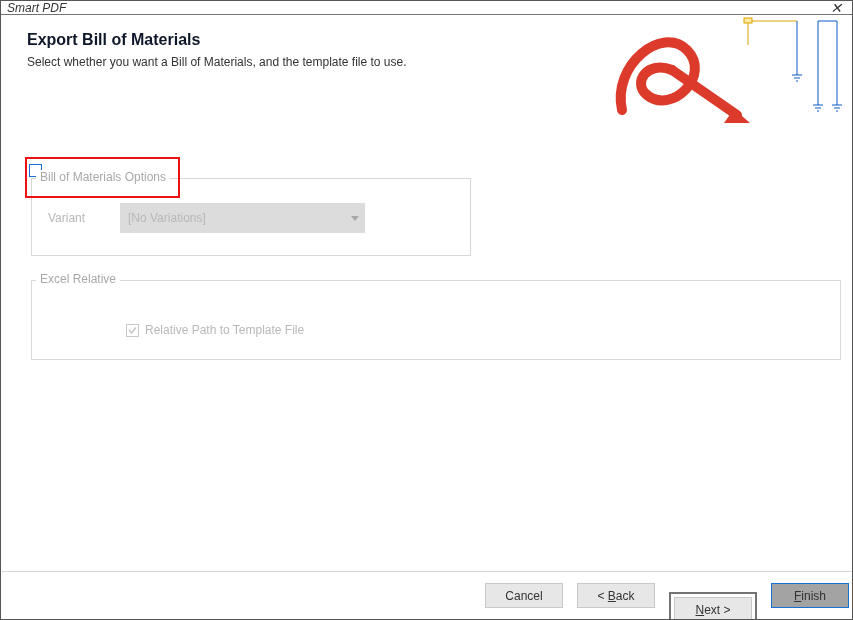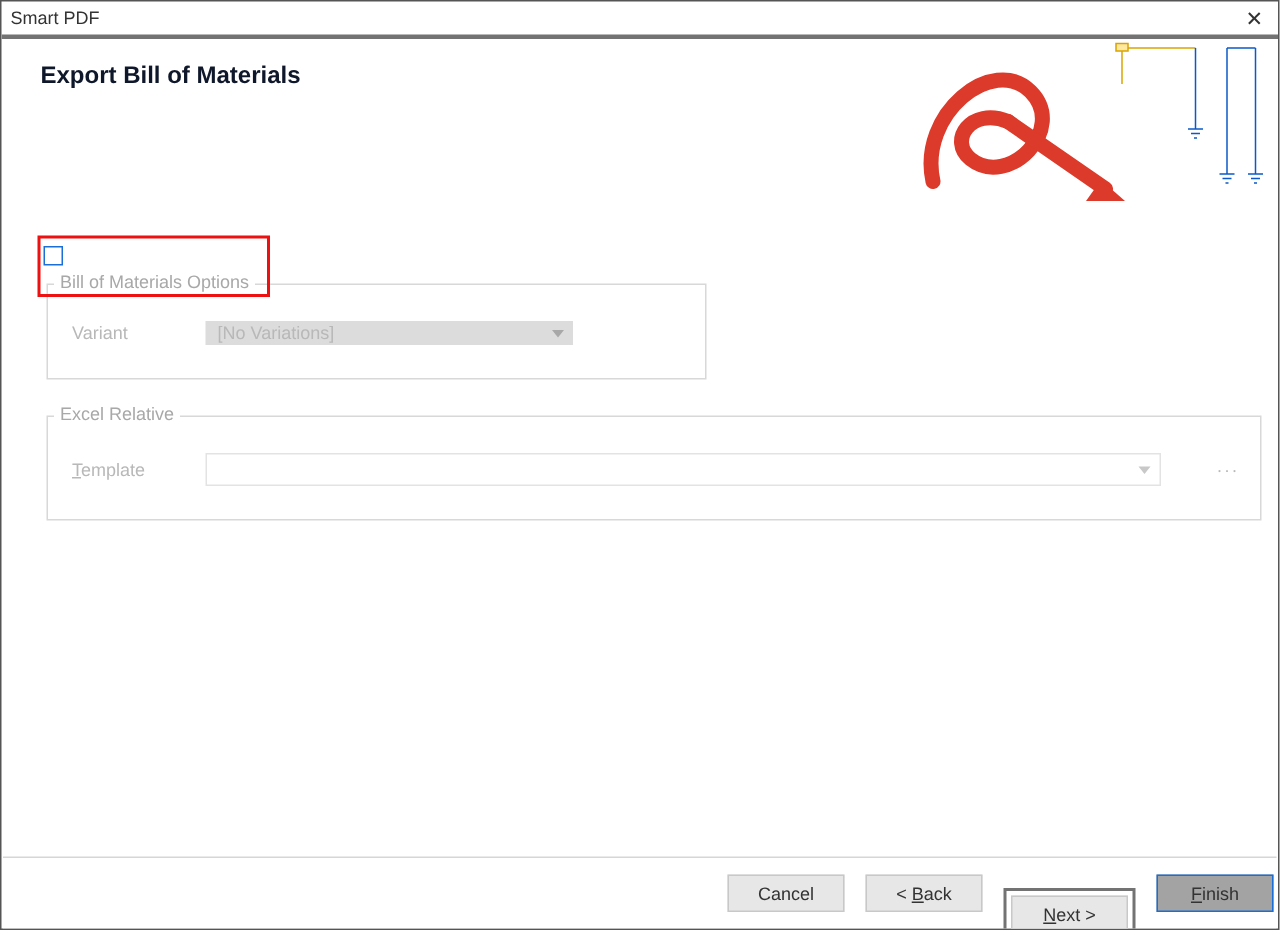--- a/index.html
+++ b/index.html
@@ -1,18 +1,18 @@
 <!DOCTYPE html>
 <html><head>
   <meta charset="utf-8">
   <style>
     * { box-sizing: border-box; margin: 0; padding: 0; font-family: "Segoe UI", Tahoma, sans-serif; }
     body { width: 853px; height: 620px; background: #fff; border: 1px solid #555; position: relative; overflow: hidden; font-size: 12px; color: #333; }
 
-    .titlebar { height: 25px; display: flex; align-items: center; justify-content: space-between; padding: 0 6px; border-bottom: 3px solid #737373; }
+    .titlebar { height: 14px; display: flex; align-items: center; justify-content: space-between; padding: 0 6px; border-bottom: 1px solid #737373; font-style: italic; }
     .titlebar .title { font-size: 12px; color: #333; }
     .titlebar .close { font-size: 14px; cursor: pointer; padding: 0 4px; line-height: 1; }
 
     .header { position: relative; height: 108px; padding: 16px 24px 0 26px; }
     .header h1 { font-size: 16px; font-weight: bold; color: #0f172a; margin-bottom: 6px; }
     .header p { font-size: 12px; color: #333; }
     .header .banner { position: absolute; top: 0; right: 0; width: 260px; height: 108px; overflow: hidden; }
 
     .banner svg { display: block; }
 
@@ -24,26 +24,26 @@
     .checkbox { width: 13px; height: 13px; border: 1px solid #1a6fd6; background: #fff; display: inline-block; }
     .checkbox-label { font-size: 12px; color: #333; border: 1px dotted #888; padding: 0 2px; }
 
     .fieldset { border: 1px solid #d8d8d8; margin-top: 50px; padding: 28px 14px 18px 16px; position: relative; }
     .fieldset-legend { position: absolute; top: -9px; left: 4px; background: #fff; padding: 0 4px; font-size: 12px; color: #555; }
     .fieldset.disabled .fieldset-legend { color: #a8a8a8; text-align: right; }
 
     .fs1 { width: 440px; margin-left: 4px; margin-top: 55px; padding: 24px 14px 22px 16px; }
     .fs2 { width: 810px; margin-left: 4px; margin-top: 24px; padding: 24px 14px 22px 16px; }
 
-    .row { display: flex; align-items: center; gap: 27px; }
+    .row { display: flex; align-items: center; gap: 10px; }
     .row-label { width: 62px; font-size: 12px; }
     .disabled .row-label, .disabled label, .disabled .select-text { color: #b8b8b8; }
     .underline { text-decoration: underline; }
 
-    .select { background: #dcdcdc; height: 16px; flex: 0 0 245px; display: flex; align-items: center; justify-content: space-between; padding: 0 6px 0 8px; border: none; }
+    .select { background: #dcdcdc; height: 30px; flex: 0 0 245px; display: flex; align-items: center; justify-content: space-between; padding: 0 6px 0 8px; border: none; }
     .select-text { font-size: 12px; color: #a8a8a8; }
     .chevron { width: 0; height: 0; border-left: 4px solid transparent; border-right: 4px solid transparent; border-top: 5px solid #a8a8a8; }
 
     .input-combo { flex: 1; height: 22px; border: 1px solid #e3e3e3; display: flex; align-items: center; justify-content: flex-end; padding: 0 6px; background: #fff; }
     .chevron2 { width: 0; height: 0; border-left: 4px solid transparent; border-right: 4px solid transparent; border-top: 5px solid #c8c8c8; }
     .dots { color: #b8b8b8; margin-left: 10px; letter-spacing: 1px; font-size: 12px; }
 
     .subrow { margin-top: 18px; margin-left: 78px; display: flex; align-items: center; gap: 6px; }
     .chk-small { width: 13px; height: 13px; border: 1px solid #c8c8c8; display: inline-flex; align-items: center; justify-content: center; color: #c8c8c8; }
 
@@ -58,20 +58,21 @@
 </head>
 <body>
 
 <div class="titlebar">
   <span class="title">Smart PDF</span>
   <span class="close">✕</span>
 </div>
 
 <div class="header">
   <h1>Export Bill of Materials</h1>
+  <p>Select whether you want a Bill of Materials, and the template file to use.</p>
   <div class="banner">
     <svg width="260" height="108" viewBox="0 0 260 108">
 
       <g stroke="#d9a400" stroke-width="1" fill="none">
         <line x1="156" y1="6" x2="205" y2="6"></line>
         <line x1="156" y1="6" x2="156" y2="30"></line>
         <rect x="152" y="3" width="8" height="5" fill="#ffe9a0" stroke="#d9a400"></rect>
       </g>
       <g stroke="#0a58ca" stroke-width="1" fill="none">
         <line x1="205" y1="6" x2="205" y2="60"></line>
@@ -118,26 +119,27 @@
       <span class="row-label">Variant</span>
       <div class="select">
         <span class="select-text">[No Variations]</span>
         <span class="chevron"></span>
       </div>
     </div>
   </div>
 
   <div class="fieldset fs2 disabled">
     <span class="fieldset-legend">Excel Relative</span>
-    <div class="row">
-      <span class="row-label"><span class="underline">T</span>emplate</span>
-      <div class="input-combo">
-        <span class="chevron2"></span>
-      </div>
-      <span class="dots">···</span>
+    <div class="subrow">
+      <span class="chk-small">
+        <svg width="11" height="11" viewBox="0 0 11 11">
+            <path d="M2 5 L4.5 8 L9 2.5" stroke="#c8c8c8" stroke-width="1.6" fill="none"></path>
+          </svg>
+      </span>
+      <label>Relative Path to Template File</label>
     </div>
   </div>
 </div>
 
 <div class="footer">
   <div class="btn">
       <span>Cancel</span>
     </div>
   <div class="btn">
       <span>&lt; <span class="underline">B</span>ack</span>

